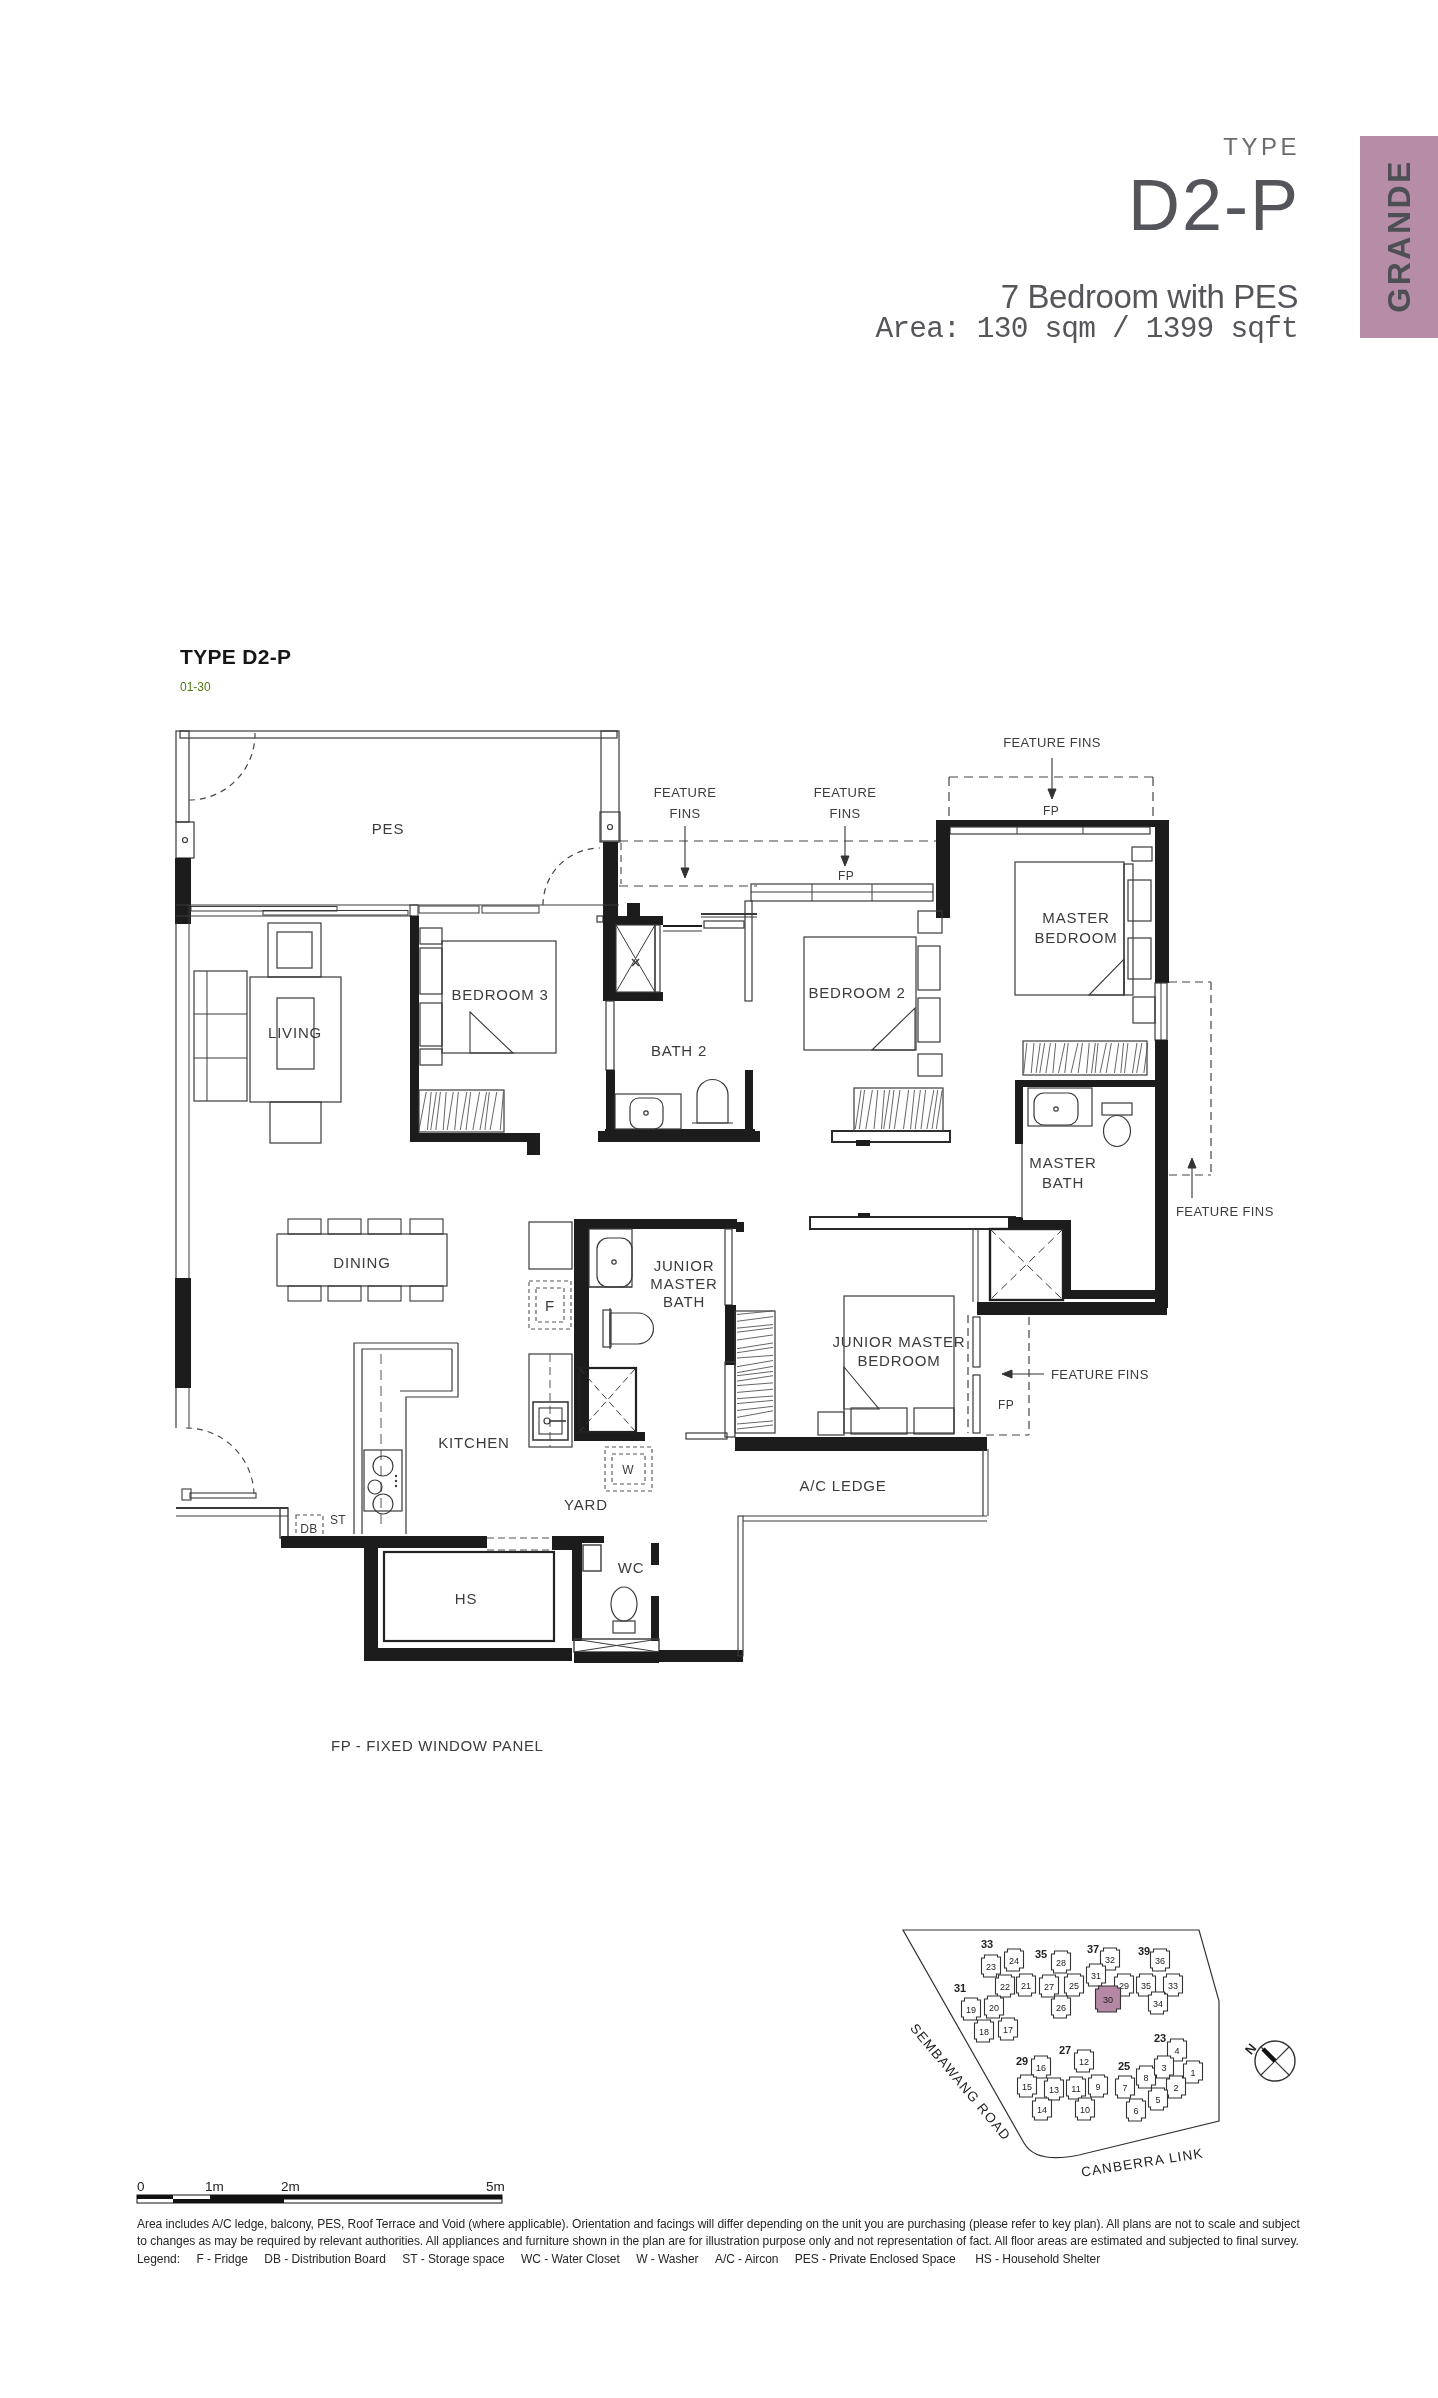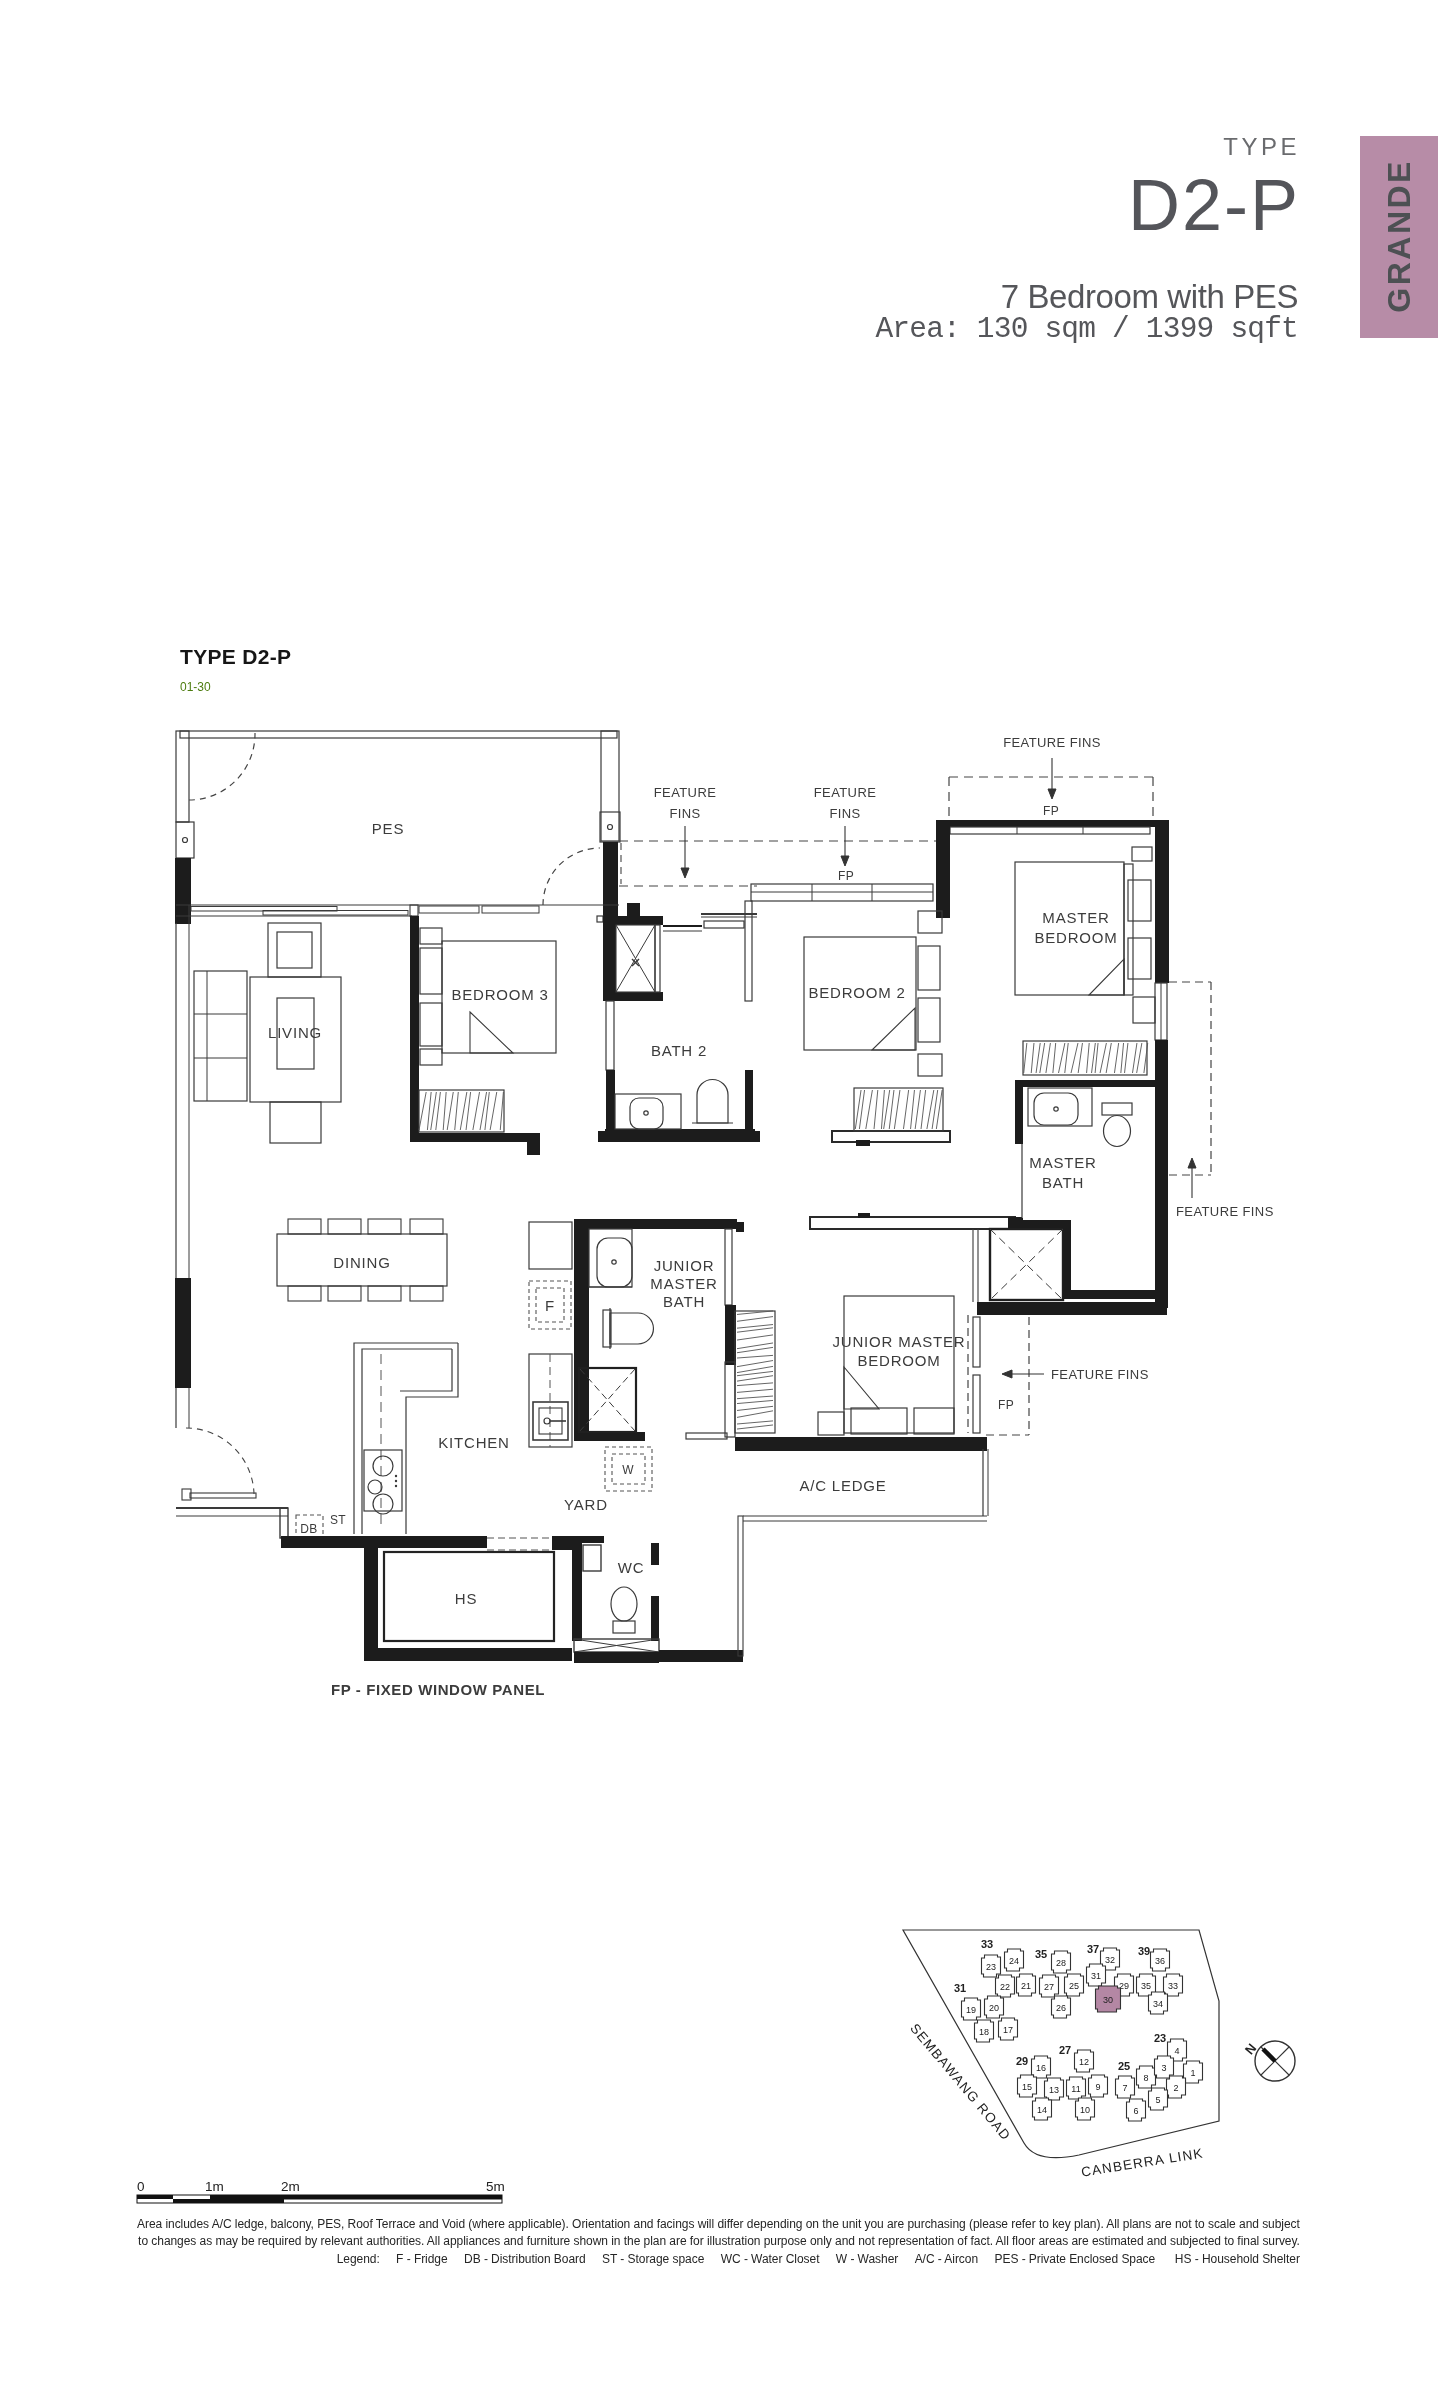--- a/index.html
+++ b/index.html
@@ -6,22 +6,22 @@
   body{width:1438px;height:2398px;position:relative;font-family:"Liberation Sans",sans-serif;overflow:hidden;}
   .hdr{position:absolute;text-align:right;color:#55565a;}
   #typ{right:138px;top:133px;font-size:24px;letter-spacing:3.5px;color:#6a6b6e;}
   #d2p{right:138px;top:164px;font-size:72px;letter-spacing:2px;color:#54555a;}
   #sub1{right:140px;top:278px;font-size:33px;letter-spacing:-0.4px;}
   #sub2{right:140px;top:312px;font-size:29.5px;letter-spacing:-0.8px;font-family:Liberation Mono, monospace;}
   #grande{position:absolute;left:1360px;top:136px;width:78px;height:202px;background:#b78ca7;}
   #grande span{position:absolute;left:50%;top:50%;transform:translate(-50%,-53%) rotate(-90deg);font-size:32px;font-weight:bold;letter-spacing:2.5px;color:#4d5053;white-space:nowrap;}
   #typed2p{position:absolute;left:180px;top:645px;font-size:21px;font-weight:bold;color:#161616;letter-spacing:0.3px;}
   #floor{position:absolute;left:180px;top:680px;font-size:12px;color:#4d7c0f;}
-  #fpnote{position:absolute;left:331px;top:1681px;font-size:15px;color:#3c3c3c;letter-spacing:0.6px;font-weight:bold;}
-  #disc{position:absolute;left:137px;top:2216px;font-size:12px;color:#262626;line-height:17.3px;white-space:nowrap;letter-spacing:-0.05px;text-align:right;}
+  #fpnote{position:absolute;left:331px;top:1737px;font-size:15px;color:#3c3c3c;letter-spacing:0.6px;}
+  #disc{position:absolute;left:137px;top:2216px;font-size:12px;color:#262626;line-height:17.3px;white-space:nowrap;letter-spacing:-0.05px;}
   svg{position:absolute;left:0;top:0;}
   svg text{font-family:"Liberation Sans",sans-serif;fill:#3c3c3c;}
   .rm{font-size:15px;letter-spacing:0.8px;}
   .rm2{font-size:13px;letter-spacing:0.4px;}
   .sm{font-size:12px;letter-spacing:0.3px;}
   .kp{font-size:9px;letter-spacing:0px;fill:#222;}
   .kpb{font-size:11px;font-weight:bold;letter-spacing:0px;fill:#222;}
   .kpr{font-size:13.5px;letter-spacing:1.2px;fill:#222;}
 </style>
 </head>

